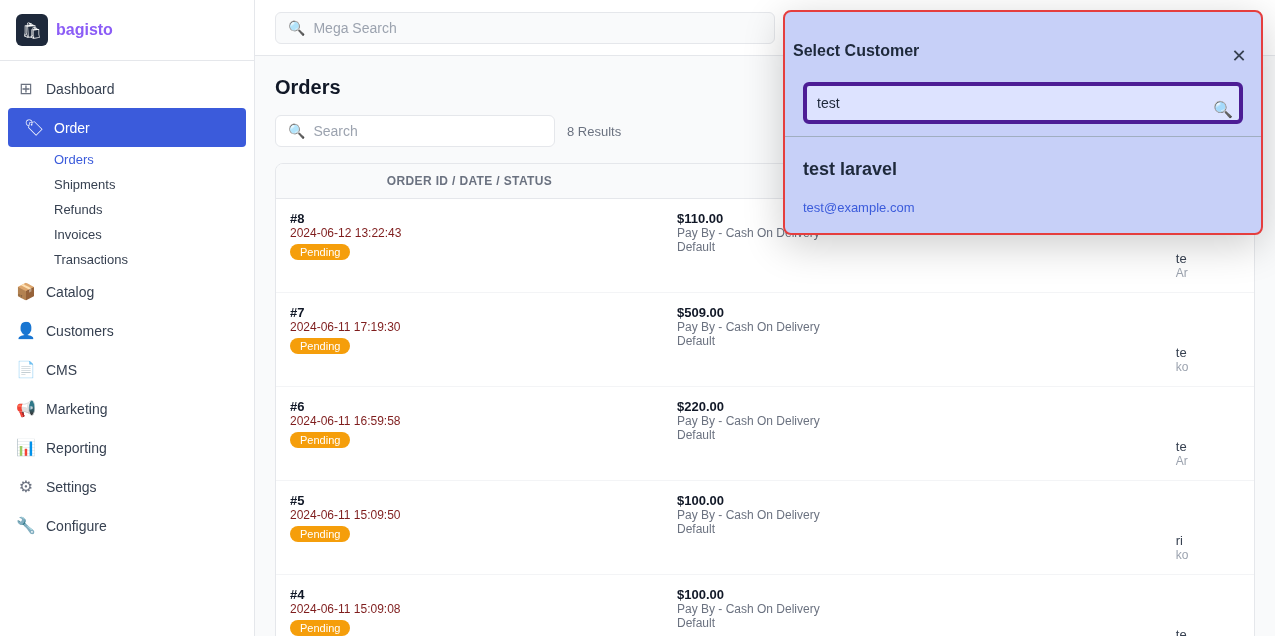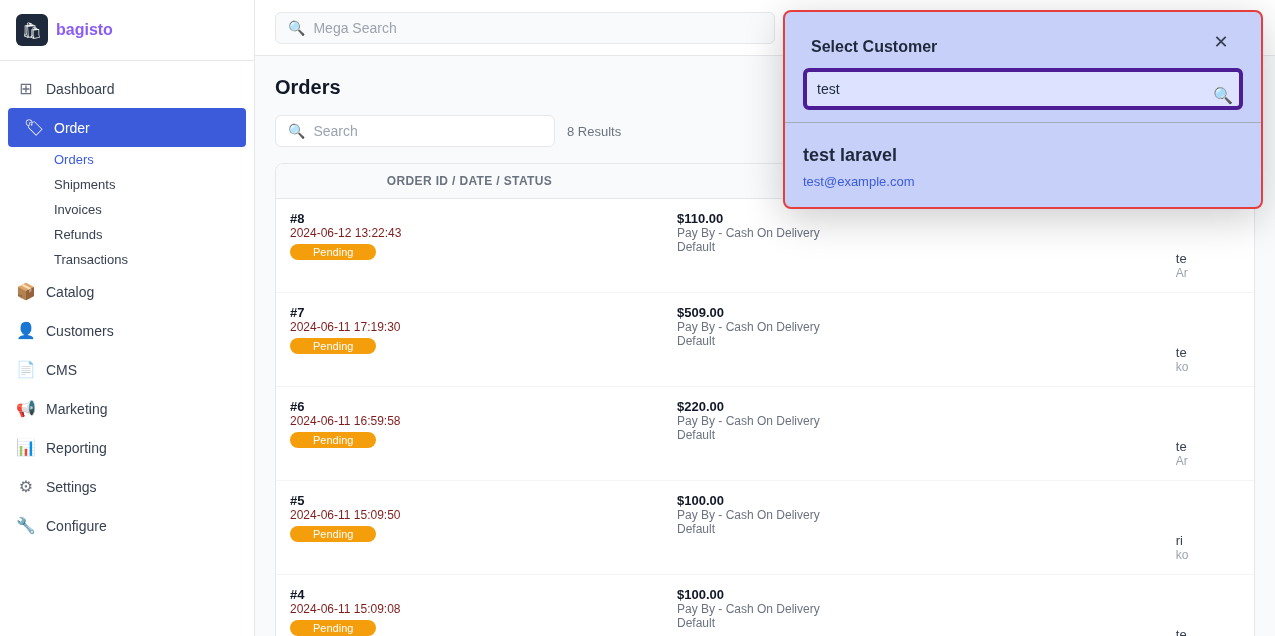--- a/index.html
+++ b/index.html
@@ -114,21 +114,21 @@
       padding: 12px 14px;
       border-bottom: 1px solid #f3f4f6;
       vertical-align: top;
       font-size: 13px;
       color: #374151;
     }
     .order-id { font-weight: 600; color: #111827; }
     .order-date { color: #7f1d1d; font-size: 12px; }
     .badge {
       display: inline-block;
-      padding: 2px 23px;
+      padding: 2px 10px;
       border-radius: 12px;
       font-size: 11px;
       font-weight: 500;
       margin-top: 4px;
     }
     .badge-pending { background: #f59e0b; color: #fff; }
     .amount { font-weight: 600; color: #111827; }
     .pay-method { color: #6b7280; font-size: 12px; }
     .channel { color: #6b7280; font-size: 12px; }
     .cust-name { color: #374151; margin-top: 40px; }
@@ -138,22 +138,23 @@
       top: 10px; left: 783px;
       width: 480px;
       background: #c7d0f8;
       border-radius: 8px;
       border: 2px solid #e53e3e;
       z-index: 200;
       pointer-events: all;
       box-shadow: 0 10px 40px rgba(0,0,0,0.2);
     }
     .modal-header {
-      display: flex; align-items: flex-end; justify-content: space-between;
-      padding: 16px 26px 12px;
+      display: flex; align-items: flex-start; justify-content: space-between;
+      padding: 16px 8px 12px;
+      margin-top: 14px;
     }
     .modal-title { font-size: 16px; font-weight: 600; color: #1e293b; }
     .modal-close {
       cursor: pointer;
       color: #374151;
       font-size: 18px;
       background: none; border: none;
       display: flex; align-items: center; justify-content: center;
       width: 28px; height: 28px;
       border-radius: 4px;
@@ -178,21 +179,21 @@
       transform: translateY(-50%);
       color: #6b7280;
       font-size: 16px;
     }
     .modal-divider { height: 1px; background: #a0aec0; margin: 0 0 8px; }
     .modal-result {
       padding: 14px 18px 18px;
       cursor: pointer;
     }
     .modal-customer-name { font-size: 18px; font-weight: 600; color: #1e293b; }
-    .modal-customer-email { font-size: 13px; color: #3b5bdb; margin-top: 8px; }
+    .modal-customer-email { font-size: 13px; color: #3b5bdb; margin-top: 20px; }
   </style>
 </head>
 <body>
 
 <div class="sidebar">
   <div class="sidebar-logo">
     <div class="logo-icon">
       <span>🛍</span>
     </div>
     <span class="logo-text">bagisto</span>
@@ -207,24 +208,24 @@
       <span>Order</span>
     </div>
     <div class="sub-nav">
       <div class="sub-nav-item active">
         <span>Orders</span>
       </div>
       <div class="sub-nav-item">
         <span>Shipments</span>
       </div>
       <div class="sub-nav-item">
+        <span>Refunds</span>
+      </div>
+      <div class="sub-nav-item">
         <span>Invoices</span>
-      </div>
-      <div class="sub-nav-item">
-        <span>Refunds</span>
       </div>
       <div class="sub-nav-item">
         <span>Transactions</span>
       </div>
     </div>
     <div class="nav-item">
       <span class="nav-icon">📦</span>
       <span>Catalog</span>
     </div>
     <div class="nav-item">

